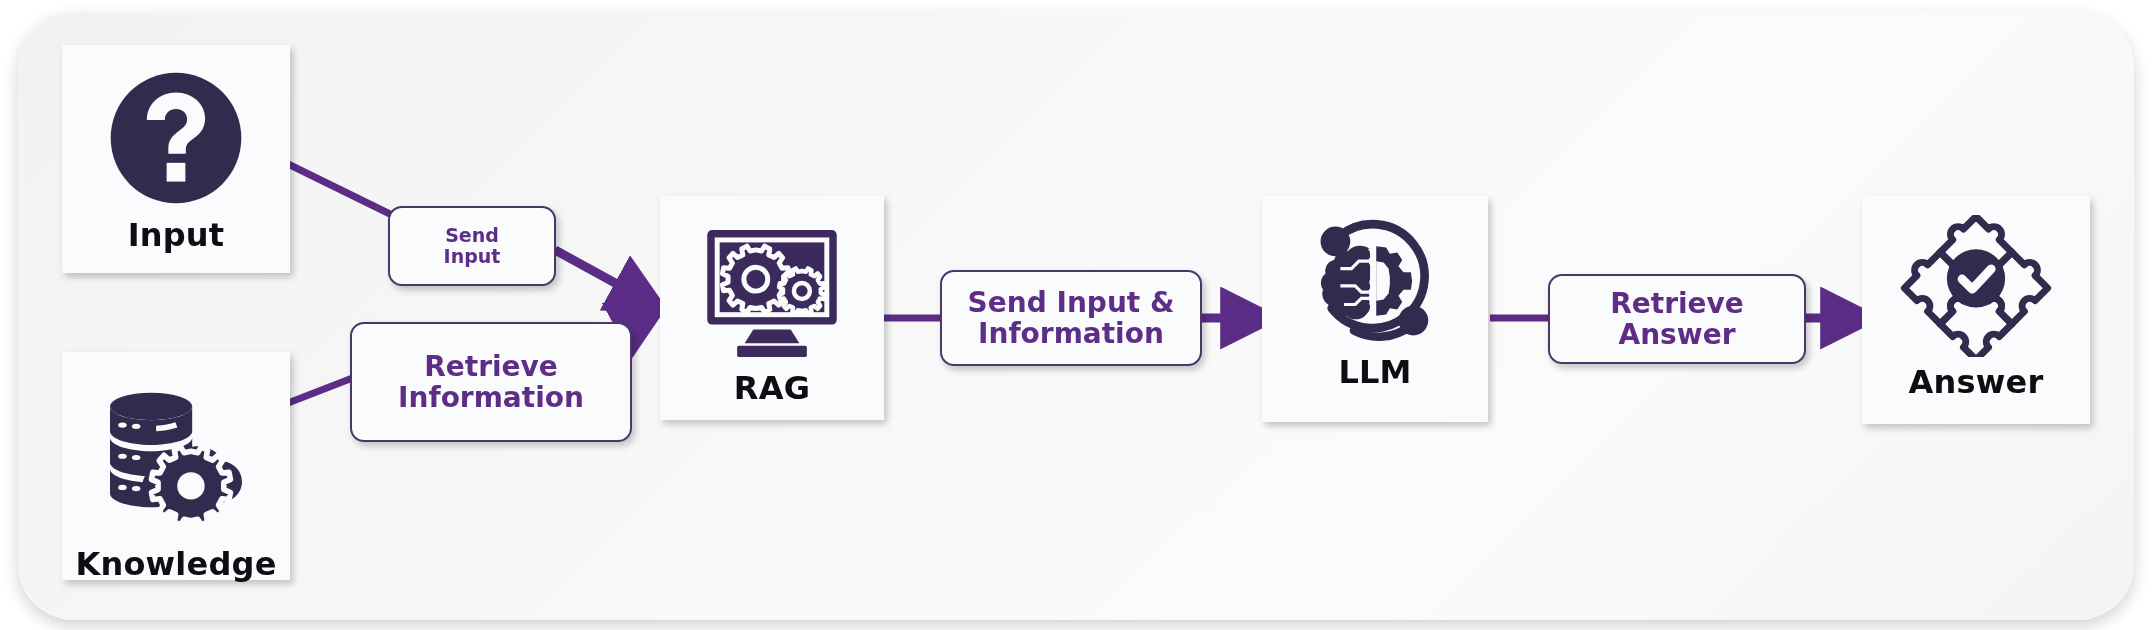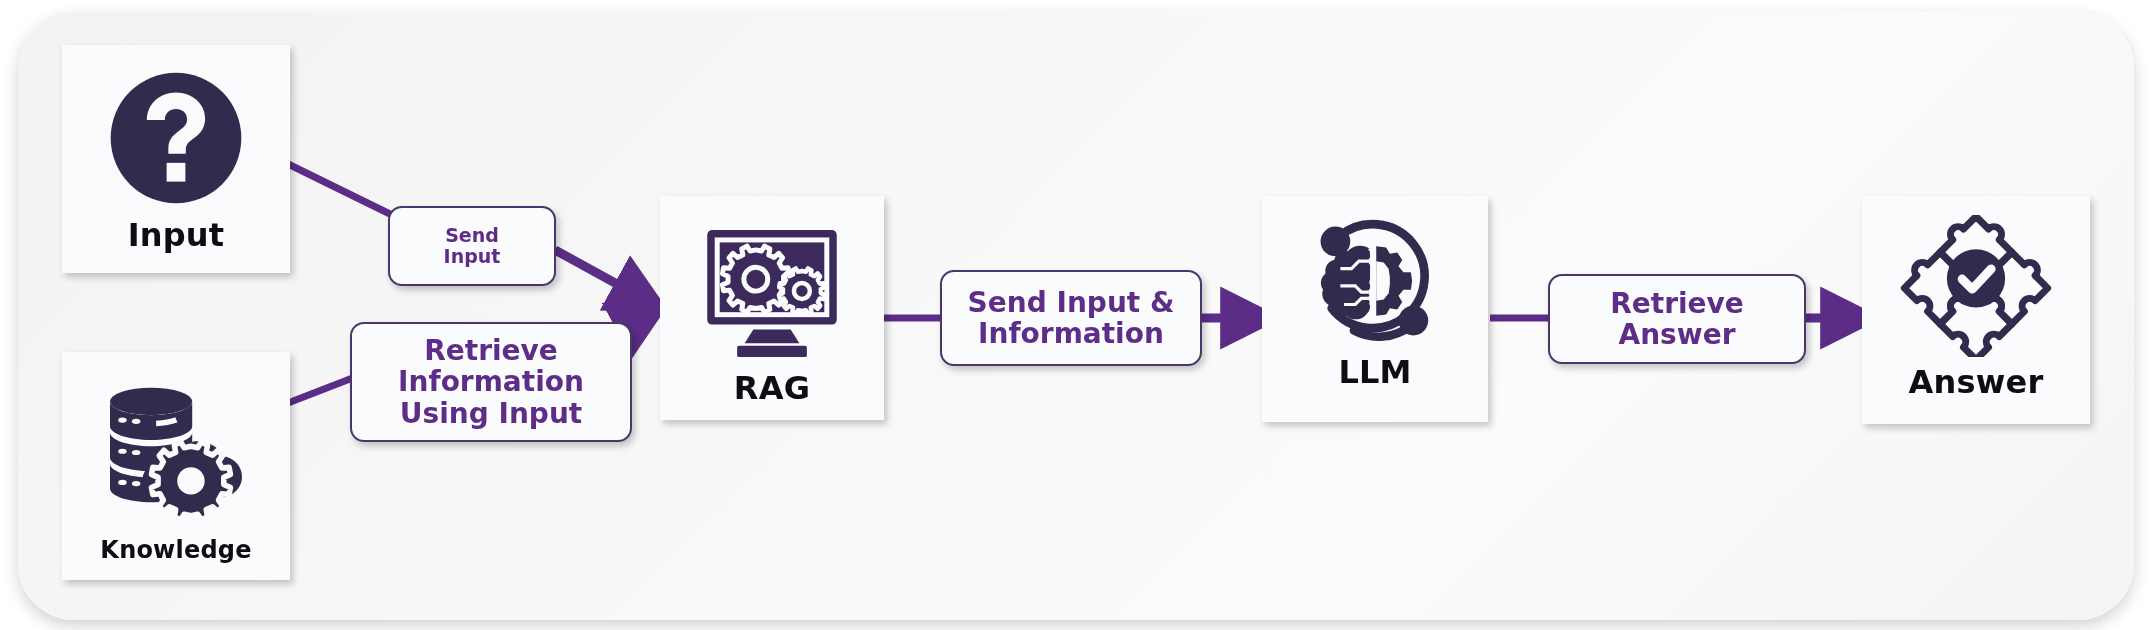--- a/index.html
+++ b/index.html
@@ -129,21 +129,21 @@
         </g>
 
         <path d="M62 48c-9.5 0-17.3 7.1-18.4 16.3C37.4 65.6 33 71 33 77.4 33 85 39.3 91 47 91h49c9.4 0 17-7.4 17-16.5 0-8.5-6.6-15.5-15.2-16.4C95.2 51.8 87 46 77.3 46c-5.6 0-10.7 2-14.6 5.3z" fill="#332b4e"></path>
 
         <g transform="translate(72,76)">
           <path d="M0,-26 L5.4,-24.9 L8.4,-29.6 L13.3,-26.8 L12.3,-21.1 L17.4,-18.9 L21.7,-22.8 L25.4,-18.5 L22.2,-13.6 L24.9,-8.5 L30.6,-9.1 L31.7,-3.4 L26.4,-1 L26.4,4.7 L31.7,7.1 L30.6,12.8 L24.9,12.2 L22.2,17.3 L25.4,22.2 L21.7,26.5 L17.4,22.6 L12.3,24.8 L13.3,30.5 L8.4,33.3 L5.4,28.6 L0,29.7 L-5.4,28.6 L-8.4,33.3 L-13.3,30.5 L-12.3,24.8 L-17.4,22.6 L-21.7,26.5 L-25.4,22.2 L-22.2,17.3 L-24.9,12.2 L-30.6,12.8 L-31.7,7.1 L-26.4,4.7 L-26.4,-1 L-31.7,-3.4 L-30.6,-9.1 L-24.9,-8.5 L-22.2,-13.6 L-25.4,-18.5 L-21.7,-22.8 L-17.4,-18.9 L-12.3,-21.1 L-13.3,-26.8 L-8.4,-29.6 L-5.4,-24.9 Z" fill="#332b4e" stroke="#fafbfc" stroke-width="4.5" stroke-linejoin="round"></path>
           <circle cx="0" cy="1.8" r="11" fill="#fafbfc"></circle>
         </g>
       </svg>
     </div>
-    <div class="node-label" style="font-size:24px;padding-bottom:18px;">Knowledge</div>
+    <div class="node-label" style="font-size:32px;">Knowledge</div>
   </div>
 
   <div class="node" style="left:660px;top:196px;width:224px;height:224px;">
     <div class="glyph" style="padding-top:14px;">
       <svg width="150" height="132" viewBox="0 0 120 106" xmlns="http://www.w3.org/2000/svg">
         <rect x="8" y="4" width="104" height="76" rx="4" fill="#3d2a5c"></rect>
         <rect x="14" y="10" width="92" height="64" fill="#fafbfc"></rect>
         <rect x="18" y="14" width="84" height="56" fill="#3d2a5c"></rect>
 
         <g transform="translate(47,42)">
@@ -216,21 +216,20 @@
     <div>
       <span>Send</span>
       <span>Input</span>
     </div>
   </div>
 
   <div class="pill" style="left:350px;top:322px;width:282px;height:120px;font-size:28px;">
     <div>
       <span>Retrieve</span>
       <span>Information</span>
-      <span>Using Input</span>
     </div>
   </div>
 
   <div class="pill" style="left:940px;top:270px;width:262px;height:96px;font-size:28px;">
     <div>
       <span>Send Input &amp;</span>
       <span>Information</span>
     </div>
   </div>
 

